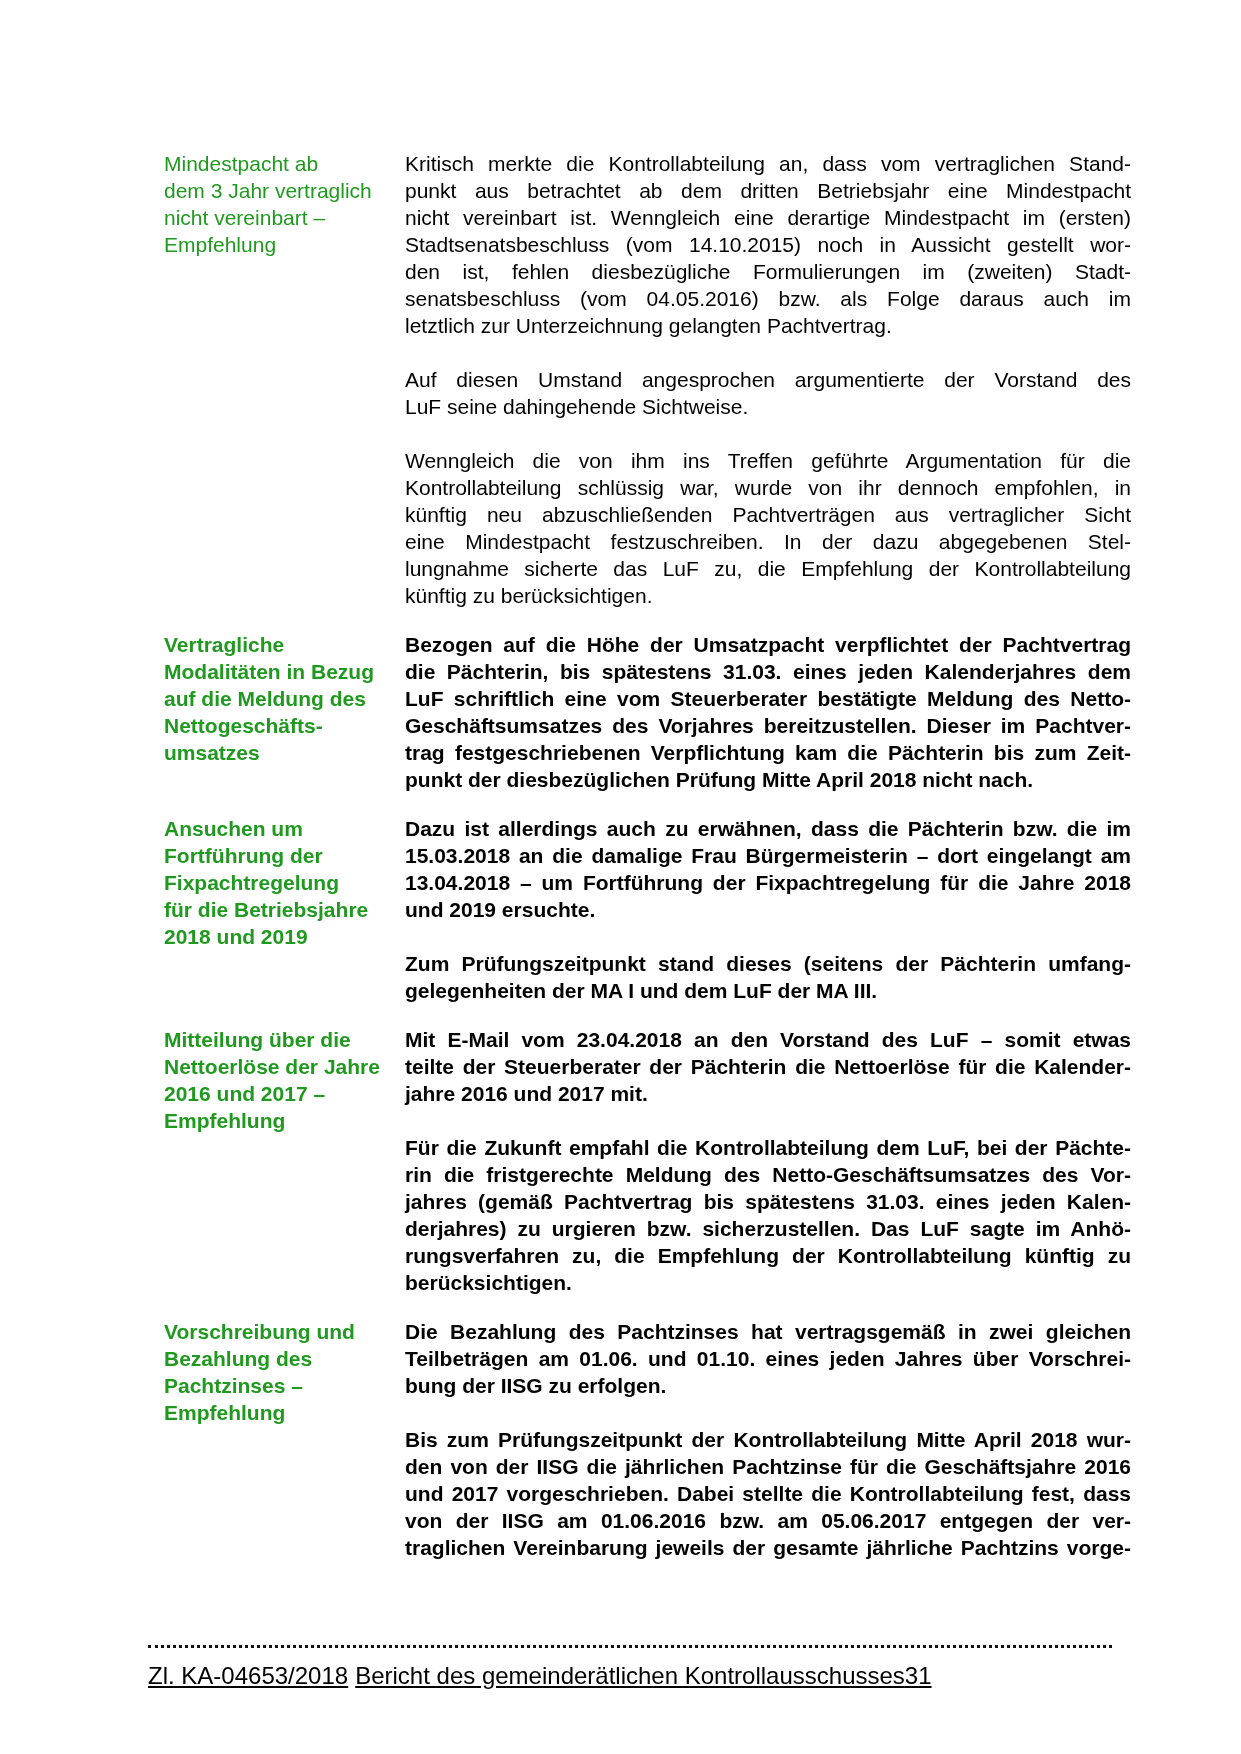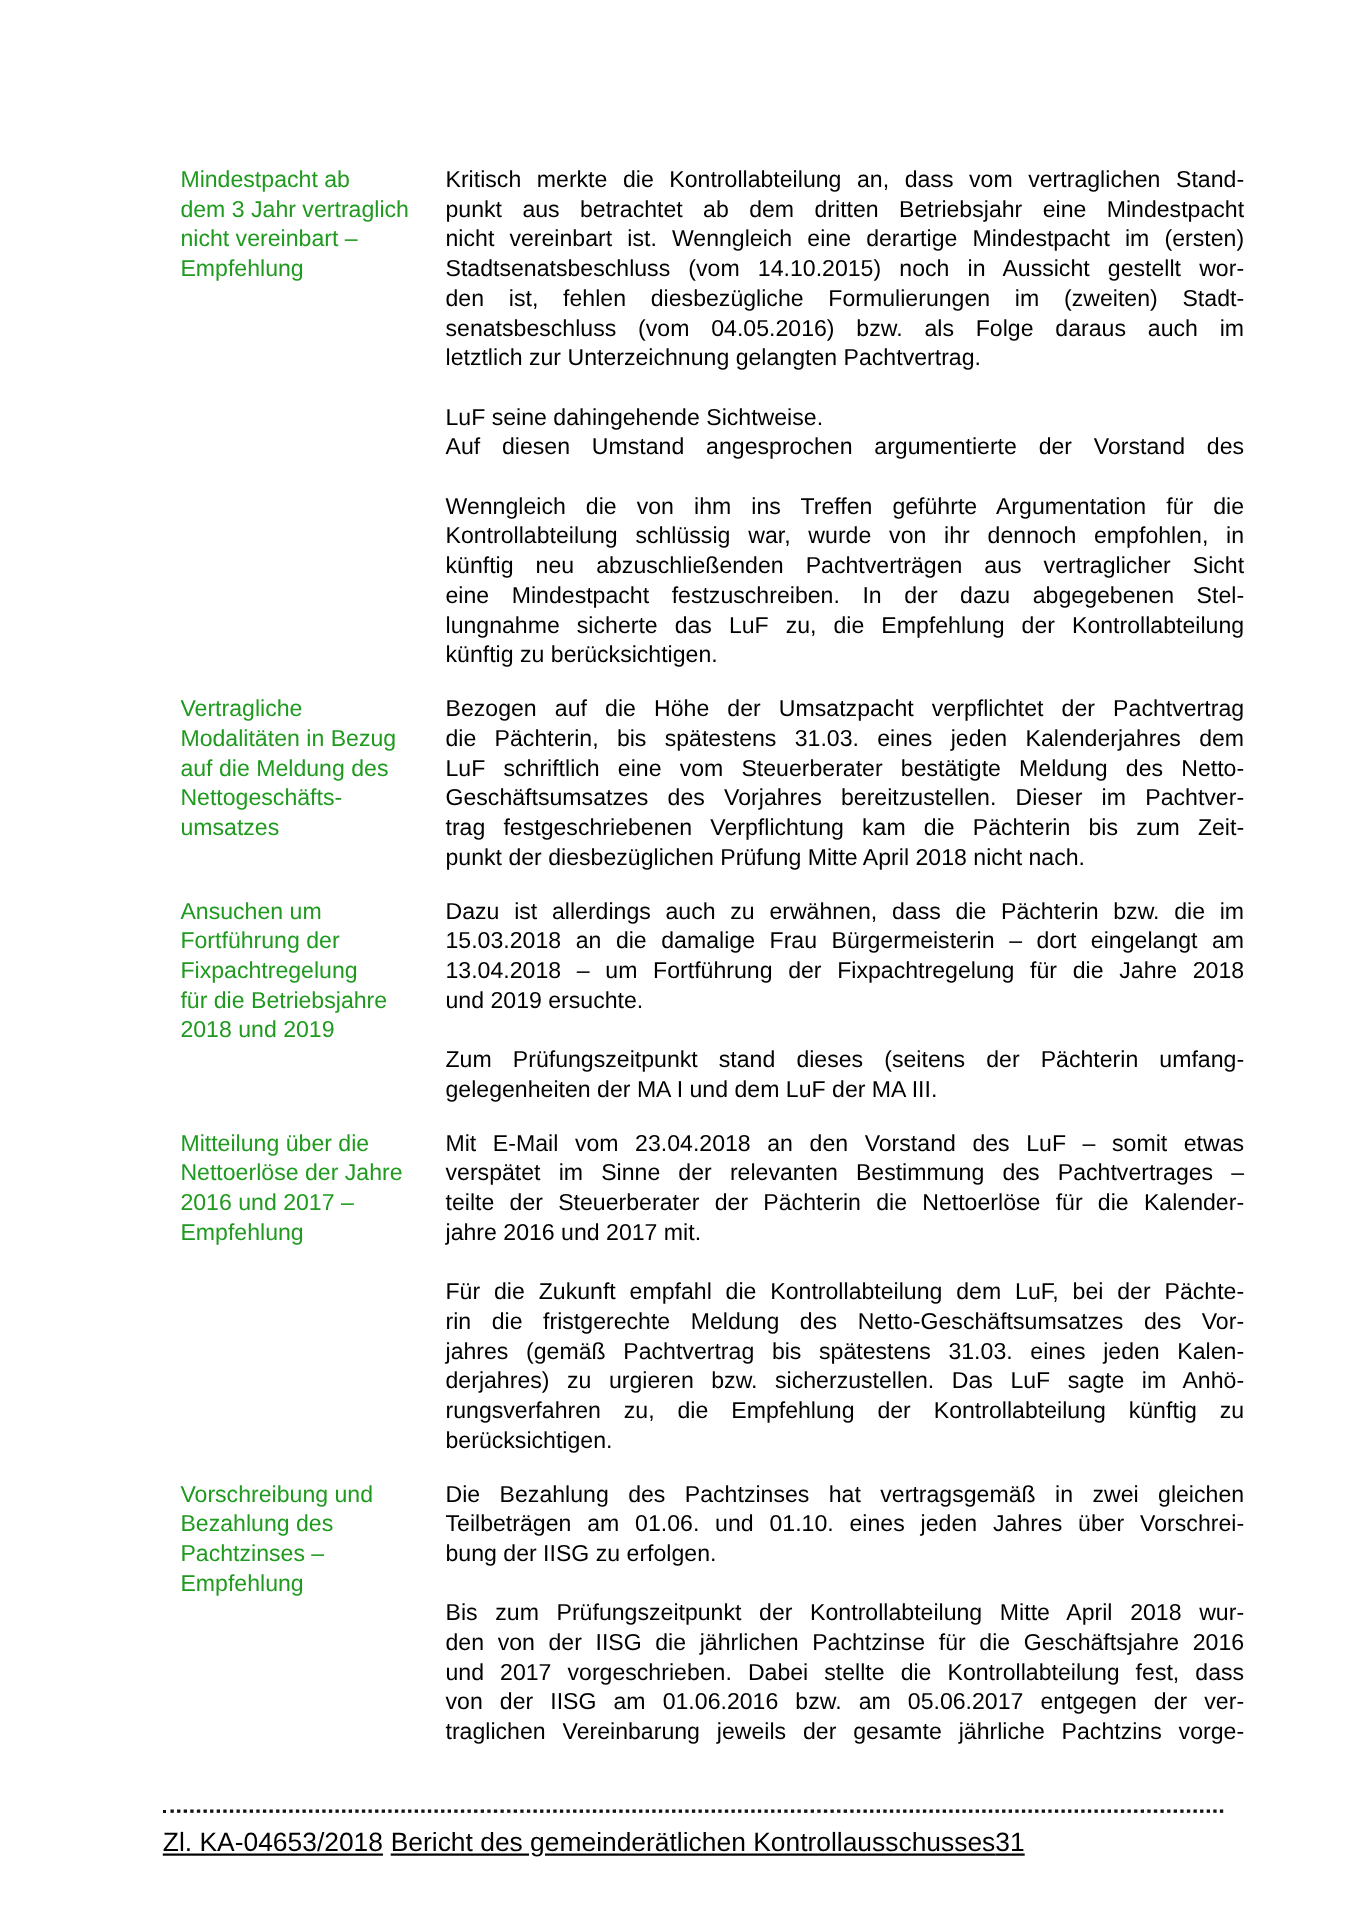--- a/index.html
+++ b/index.html
@@ -8,21 +8,21 @@
     width:1241px; height:1754px;
     background:#ffffff;
     font-family:"Liberation Sans", sans-serif;
     color:#000000;
     overflow:hidden;
   }
   .content {
     position:absolute; left:164px; top:150px; width:967px;
   }
   .section { display:flex; align-items:flex-start; }
-  .section + .section { margin-top:22px; }
+  .section + .section { margin-top:22px;font-weight:bold; }
   .note { width:241px; flex:0 0 241px; color:var(--note-green,#1f9a1f); }
   .nline {
     font-size:21px; line-height:27px; text-align:left; white-space:nowrap;
   }
   .paracol { width:726px; flex:0 0 726px; }
   .para + .para { margin-top:27px; }
   .line { font-size:21px; line-height:27px; }
   .just { text-align:justify; text-align-last:justify; }
   .last { text-align:left; }
   .footer {
@@ -57,22 +57,22 @@
           <div class="para">
             <div class="line just">Kritisch merkte die Kontrollabteilung an, dass vom vertraglichen Stand-</div>
             <div class="line just">punkt aus betrachtet ab dem dritten Betriebsjahr eine Mindestpacht</div>
             <div class="line just">nicht vereinbart ist. Wenngleich eine derartige Mindestpacht im (ersten)</div>
             <div class="line just">Stadtsenatsbeschluss (vom 14.10.2015) noch in Aussicht gestellt wor-</div>
             <div class="line just">den ist, fehlen diesbezügliche Formulierungen im (zweiten) Stadt-</div>
             <div class="line just">senatsbeschluss (vom 04.05.2016) bzw. als Folge daraus auch im</div>
             <div class="line last">letztlich zur Unterzeichnung gelangten Pachtvertrag.</div>
           </div>
           <div class="para">
+            <div class="line just">Auf diesen Umstand angesprochen argumentierte der Vorstand des</div>
             <div class="line last">LuF seine dahingehende Sichtweise.</div>
-            <div class="line just">Auf diesen Umstand angesprochen argumentierte der Vorstand des</div>
           </div>
           <div class="para">
             <div class="line just">Wenngleich die von ihm ins Treffen geführte Argumentation für die</div>
             <div class="line just">Kontrollabteilung schlüssig war, wurde von ihr dennoch empfohlen, in</div>
             <div class="line just">künftig neu abzuschließenden Pachtverträgen aus vertraglicher Sicht</div>
             <div class="line just">eine Mindestpacht festzuschreiben. In der dazu abgegebenen Stel-</div>
             <div class="line just">lungnahme sicherte das LuF zu, die Empfehlung der Kontrollabteilung</div>
             <div class="line last">künftig zu berücksichtigen.</div>
           </div>
         </div>
@@ -120,21 +120,20 @@
       <div class="section">
         <div class="note">
           <div class="nline">Mitteilung über die</div>
           <div class="nline">Nettoerlöse der Jahre</div>
           <div class="nline">2016 und 2017 –</div>
           <div class="nline">Empfehlung</div>
         </div>
         <div class="paracol">
           <div class="para">
             <div class="line just">Mit E-Mail vom 23.04.2018 an den Vorstand des LuF – somit etwas</div>
-            <div class="line just">verspätet im Sinne der relevanten Bestimmung des Pachtvertrages –</div>
             <div class="line just">teilte der Steuerberater der Pächterin die Nettoerlöse für die Kalender-</div>
             <div class="line last">jahre 2016 und 2017 mit.</div>
           </div>
           <div class="para">
             <div class="line just">Für die Zukunft empfahl die Kontrollabteilung dem LuF, bei der Pächte-</div>
             <div class="line just">rin die fristgerechte Meldung des Netto-Geschäftsumsatzes des Vor-</div>
             <div class="line just">jahres (gemäß Pachtvertrag bis spätestens 31.03. eines jeden Kalen-</div>
             <div class="line just">derjahres) zu urgieren bzw. sicherzustellen. Das LuF sagte im Anhö-</div>
             <div class="line just">rungsverfahren zu, die Empfehlung der Kontrollabteilung künftig zu</div>
             <div class="line last">berücksichtigen.</div>

